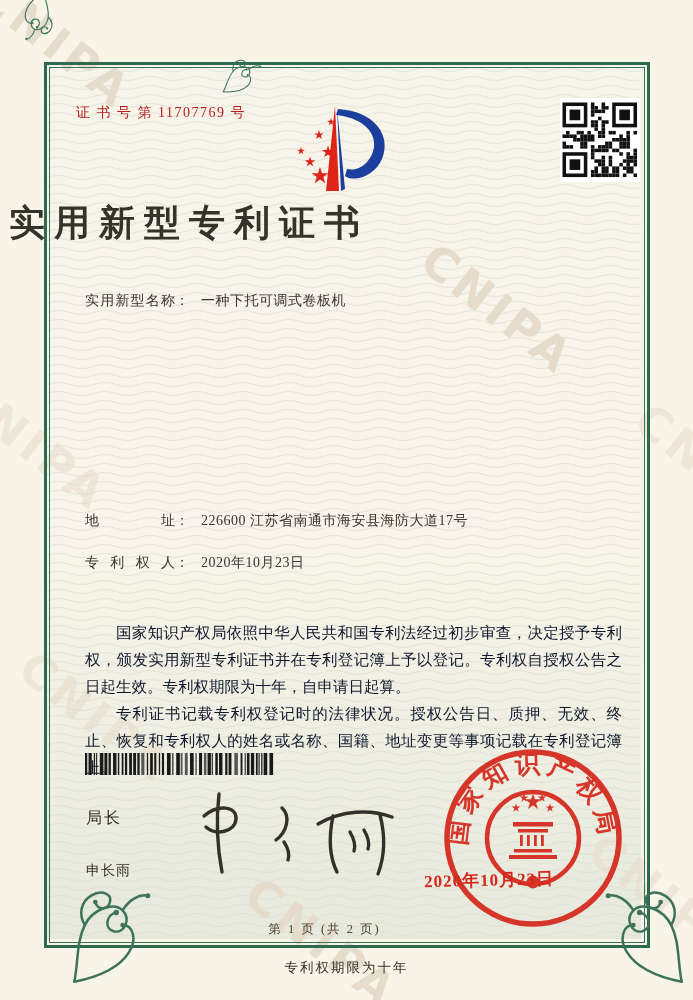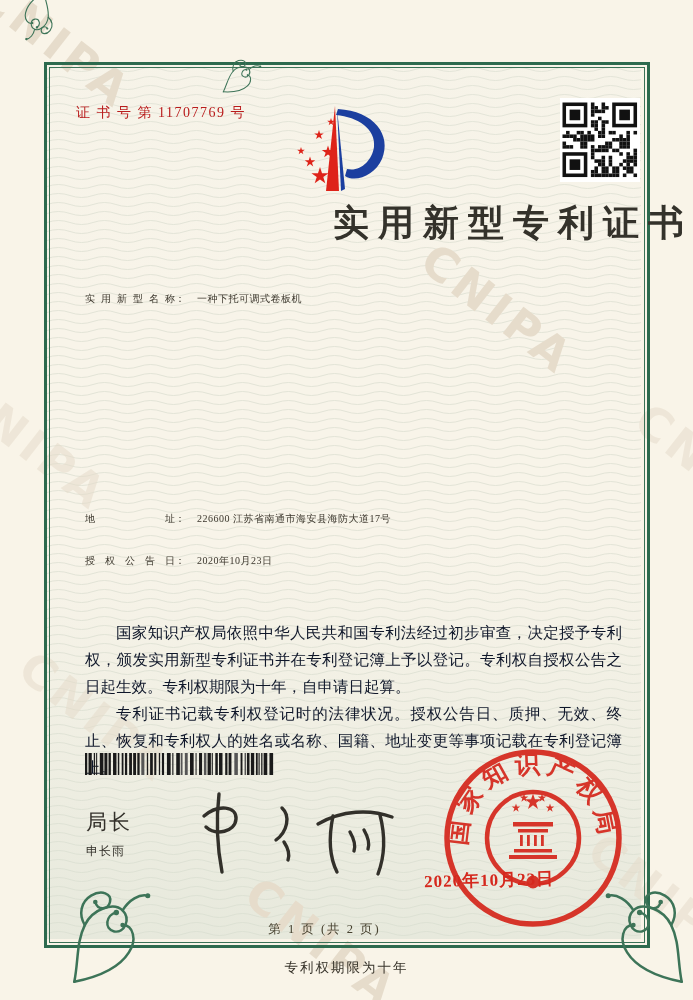--- a/index.html
+++ b/index.html
@@ -29,39 +29,39 @@
     font-family:"DejaVu Sans",sans-serif;font-weight:bold;font-size:46px;letter-spacing:5px;
     color:#e6dccb;transform:rotate(38deg);user-select:none;white-space:nowrap;
   }
   .wm.faint{opacity:.55;}
 
   
   .cert-no{position:absolute;left:76px;top:104px;z-index:3;font-size:14px;letter-spacing:1.5px;color:#b91c1c;}
   .logo{position:absolute;left:288px;top:101px;z-index:3;}
   .qr{position:absolute;left:560px;top:98px;z-index:3;}
   .title{
-    position:absolute;left:0;top:199px;width:693px;z-index:3;text-align:right;
+    position:absolute;left:0;top:199px;width:693px;z-index:3;text-align:left;
     font-size:36px;font-weight:700;letter-spacing:9px;text-indent:9px;color:#34322b;margin:0;
   }
 
   
-  .frow{position:absolute;left:85px;z-index:3;font-size:10px;color:#3b362c;white-space:nowrap;}
+  .frow{position:absolute;left:85px;z-index:3;font-size:14px;color:#3b362c;white-space:nowrap;}
   .flabel{display:inline-block;width:90px;text-align:justify;text-align-last:justify;vertical-align:top;}
   .fcolon{display:inline-block;margin:0 12px 0 0;}
   .fvalue{letter-spacing:.5px;}
   .auth2{position:absolute;left:371px;top:0;}
 
   
   .paras{position:absolute;left:85px;top:600px;width:537px;z-index:3;color:#0f172a;margin-top:20px;}
   .paras p{margin:0;font-size:15.5px;line-height:1.74;text-indent:2em;text-align:justify;}
 
   
   .barcode{position:absolute;left:85px;top:753px;z-index:3;}
-  .director-label{position:absolute;left:86px;top:808px;z-index:3;font-size:21px;color:#33302a;letter-spacing:2px;}
-  .director-name{position:absolute;left:86px;top:843px;z-index:3;font-size:12px;color:#33302a;letter-spacing:1px;}
+  .director-label{position:absolute;left:86px;top:808px;z-index:3;font-size:16px;color:#33302a;letter-spacing:2px;}
+  .director-name{position:absolute;left:86px;top:862px;z-index:3;font-size:14px;color:#33302a;letter-spacing:1px;}
   .signature{position:absolute;left:192px;top:782px;z-index:3;}
   .seal{position:absolute;left:420px;top:746px;z-index:4;opacity:.93;}
   .seal-date{
     position:absolute;left:424px;top:868px;width:180px;z-index:5;
     color:#d5281d;font-size:17px;font-weight:700;letter-spacing:1px;transform:rotate(-1.5deg);white-space:nowrap;
   }
   .page-info{position:absolute;left:0;top:921px;width:649px;text-align:center;z-index:3;font-size:12.5px;color:#46412f;letter-spacing:2px;}
   .footer-note{position:absolute;left:0;top:959px;width:693px;text-align:center;z-index:3;font-size:13.5px;color:#37332a;letter-spacing:2px;}
 
   .ornament{position:absolute;z-index:5;pointer-events:none;}
@@ -289,21 +289,21 @@
 
   <div class="frow" style="top:292px">
     <span class="flabel">实用新型名称</span><span class="fcolon">：</span><span class="fvalue">一种下托可调式卷板机</span>
   </div>
   <div class="frow" style="top:512px">
     <span class="flabel">地址</span><span class="fcolon">：</span><span class="fvalue">226600 江苏省南通市海安县海防大道17号</span>
   </div>
 
   <div class="frow" style="top:554px;width:560px">
     <span>
-      <span class="flabel">授权公告日</span><span class="fcolon">：</span><span class="fvalue">2020年10月23日</span>
+      <span class="flabel">专利权人</span><span class="fcolon">：</span><span class="fvalue">2020年10月23日</span>
     </span>
   </div>
 
   <div class="paras">
     <p>国家知识产权局依照中华人民共和国专利法经过初步审查，决定授予专利权，颁发实用新型专利证书并在专利登记簿上予以登记。专利权自授权公告之日起生效。专利权期限为十年，自申请日起算。</p>
     <p>专利证书记载专利权登记时的法律状况。授权公告日、质押、无效、终止、恢复和专利权人的姓名或名称、国籍、地址变更等事项记载在专利登记簿上。</p>
   </div>
 
   <svg class="barcode" width="192" height="22">
     <g id="barcode-bars">

